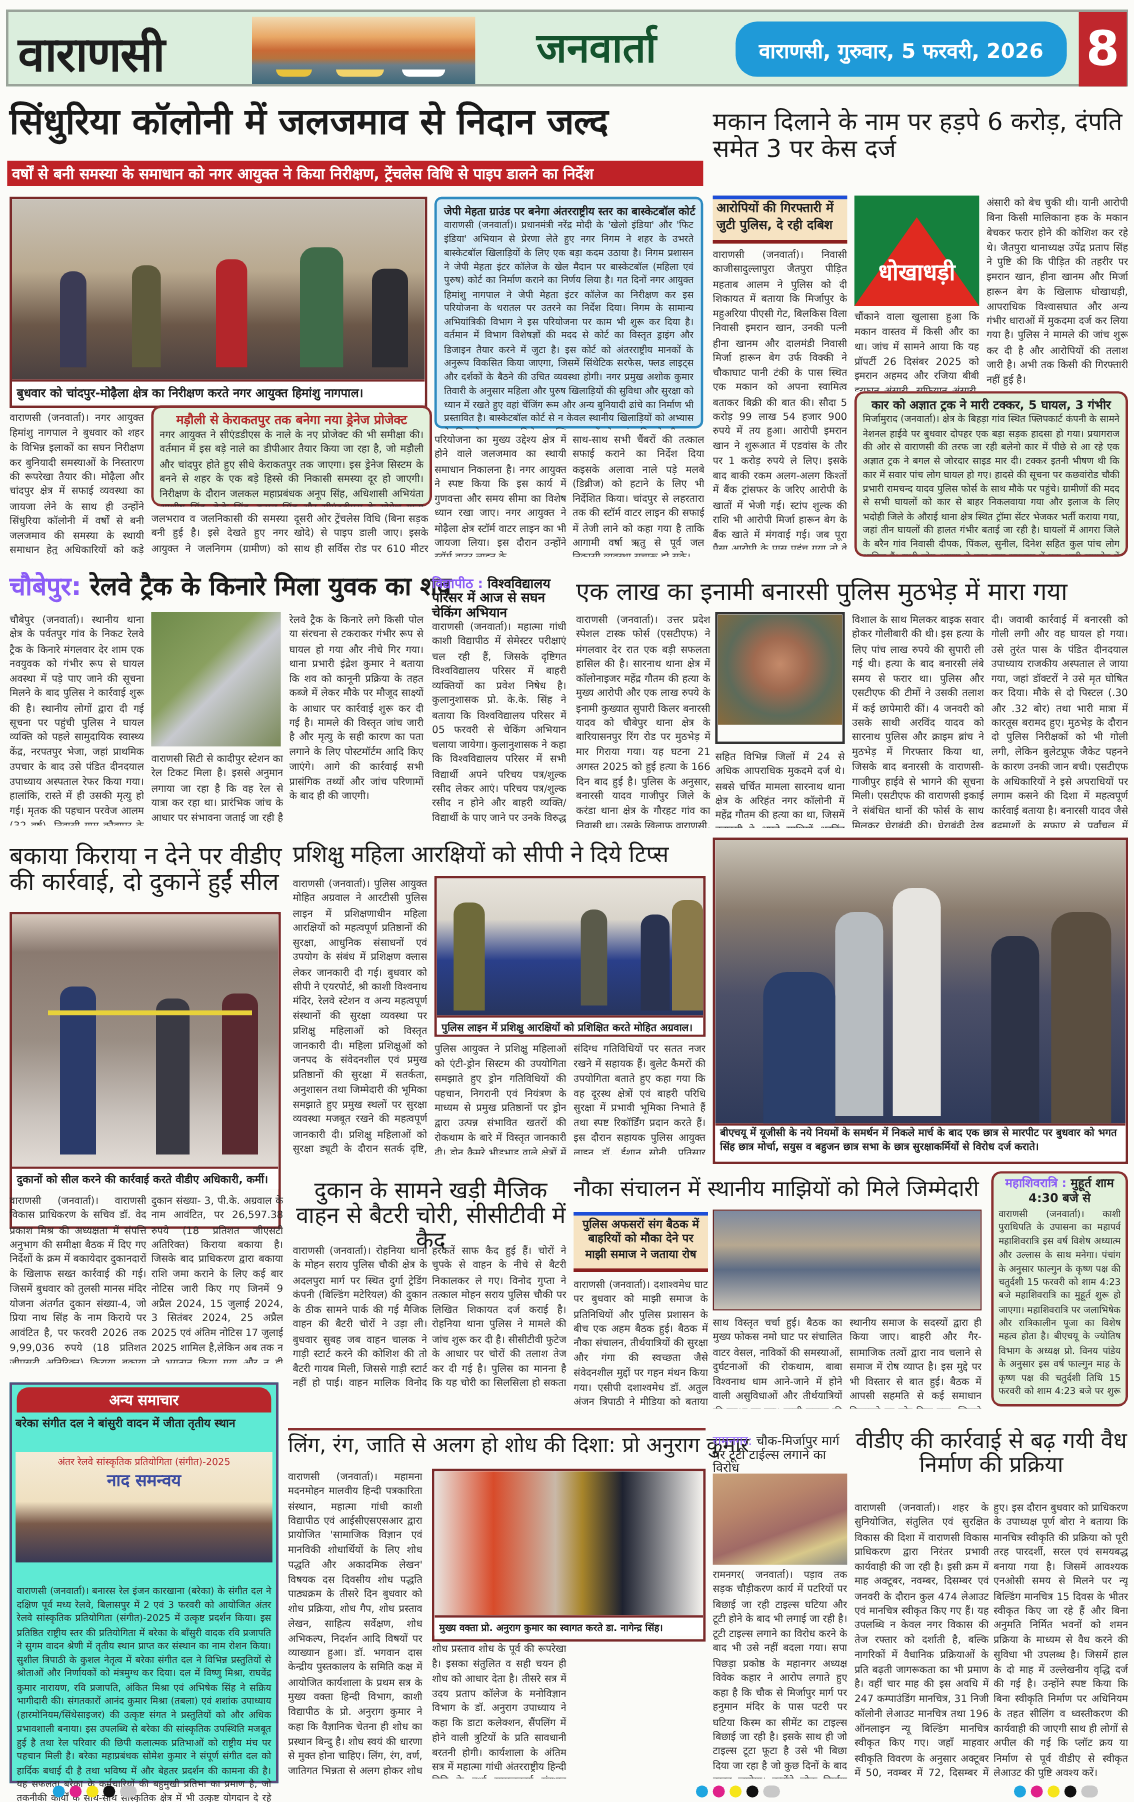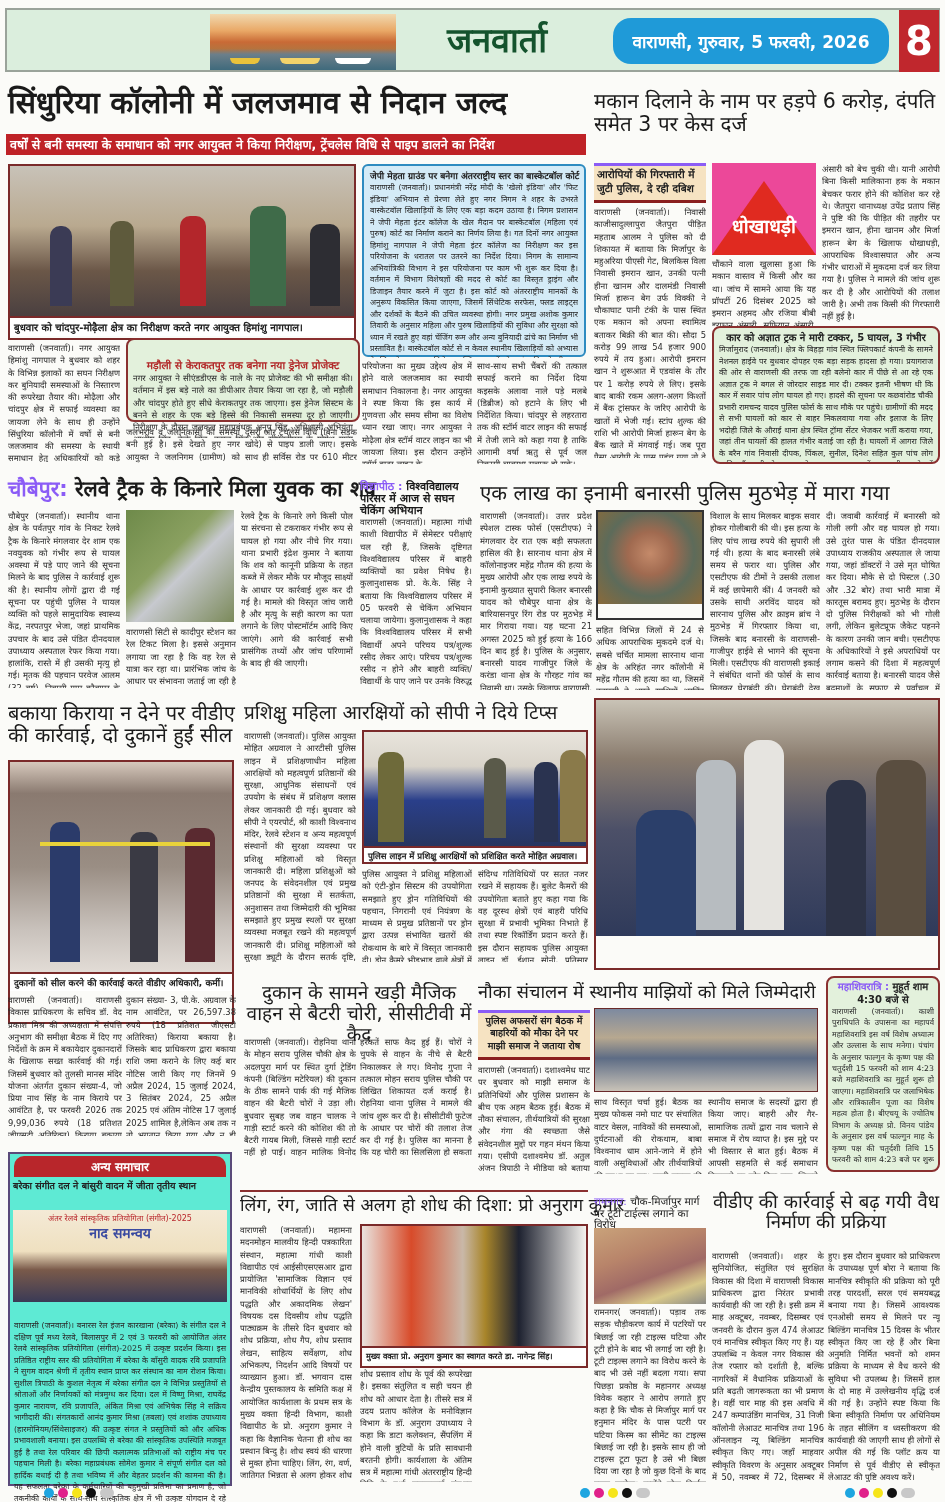--- a/index.html
+++ b/index.html
@@ -16,30 +16,31 @@
   .mast-page { left: 892px; top: 0px; width: 40px; height: 62px; background: #c0272d; color: #fff; font-size: 40px; font-weight: bold; display: flex; align-items: center; justify-content: center; }
   
   .hl { font-weight: bold; color: #1a1a1a; line-height: 1.1; }
   .hl-red { color: #8b5cf6; }
   .redbar { background: #bf2227; color: #fff; font-weight: bold; font-size: 12.5px; padding: 2px 4px; white-space: nowrap; overflow: hidden; }
   .txt { font-size: 8.4px; line-height: 1.46; color: #2b2b2b; text-align: justify; overflow: hidden; }
   .photo { border: 2px solid #7a2a2a; overflow: hidden; }
   .cap { background: #fff; border-top: 2px solid #7a2a2a; font-size: 10px; font-weight: bold; padding: 2px 4px; white-space: nowrap; overflow: hidden; }
   .box-blue { background: #d4ebf7; border: 2px solid #2e8bc0; border-radius: 6px; }
   .box-green { background: #e3f1dc; border: 2px solid #8a3030; border-radius: 8px; }
-  .box-tan { background: #f6e3c2; border-top: 3px solid #8b5cf6; border-bottom: 3px solid #8a1f1f; }
+  .box-tan { background: #f6e3c2; border-top: 3px solid #1d4ed8; border-bottom: 3px solid #8a1f1f; }
   .box-lav { background: #5eead4; border: 2px solid #5a4a7a; }
   .cmyk { top: 1488px; display: flex; gap: 4px; }
   .cmyk span { width: 10px; height: 10px; border-radius: 50%; display: inline-block; }
   .divider { height: 2px; background: #8a3030; }
 </style>
 </head>
 <body>
 
 <div class="abs mast">
+  <div class="abs mast-city serif">वाराणसी</div>
   <div class="abs mast-img">
     <div class="boat" style="left:20px;width:30px"></div>
     <div class="boat" style="left:70px;width:40px;background:#f3d36a"></div>
     <div class="boat" style="left:125px;width:36px;background:#ffffff"></div>
   </div>
   <div class="abs mast-paper">जनवार्ता</div>
   <div class="abs mast-date">वाराणसी, गुरुवार, 5 फरवरी, 2026</div>
   <div class="abs mast-page">8</div>
 </div>
 
@@ -52,38 +53,38 @@
     <div style="position:absolute;left:240px;top:40px;width:36px;height:100px;background:#3f6b49;border-radius:12px 12px 0 0"></div>
     <div style="position:absolute;left:100px;top:55px;width:24px;height:85px;background:#5e5a3c;border-radius:10px 10px 0 0"></div>
     <div style="position:absolute;left:40px;top:60px;width:22px;height:80px;background:#3b3b55;border-radius:10px 10px 0 0"></div>
     <div style="position:absolute;left:300px;top:58px;width:30px;height:82px;background:#2d2d33;border-radius:10px 10px 0 0"></div>
   </div>
   <div class="cap">बुधवार को चांदपुर-मोढ़ैला क्षेत्र का निरीक्षण करते नगर आयुक्त हिमांशु नागपाल।</div>
 </div>
 
 <div class="abs txt" style="left:8px;top:342px;width:112px;height:120px;">वाराणसी (जनवार्ता)। नगर आयुक्त हिमांशु नागपाल ने बुधवार को शहर के विभिन्न इलाकों का सघन निरीक्षण कर बुनियादी समस्याओं के निस्तारण की रूपरेखा तैयार की। मोढ़ैला और चांदपुर क्षेत्र में सफाई व्यवस्था का जायजा लेने के साथ ही उन्होंने सिंधुरिया कॉलोनी में वर्षों से बनी जलजमाव की समस्या के स्थायी समाधान हेतु अधिकारियों को कड़े निर्देश दिए। सिंधुरिया नगर कॉलोनी के</div>
 
-<div class="abs box-green" style="left:126px;top:338px;width:234px;height:84px;padding:18px 5px;">
+<div class="abs box-green" style="left:126px;top:338px;width:234px;height:84px;padding:2px 5px;">
   <div style="font-size:10.5px;font-weight:bold;color:#b22a2a;text-align:center;white-space:nowrap;">मड़ौली से केराकतपुर तक बनेगा नया ड्रेनेज प्रोजेक्ट</div>
   <div class="txt" style="height:66px;">नगर आयुक्त ने सीएंडडीएस के नाले के नए प्रोजेक्ट की भी समीक्षा की। वर्तमान में इस बड़े नाले का डीपीआर तैयार किया जा रहा है, जो मड़ौली और चांदपुर होते हुए सीधे केराकतपुर तक जाएगा। इस ड्रेनेज सिस्टम के बनने से शहर के एक बड़े हिस्से की निकासी समस्या दूर हो जाएगी। निरीक्षण के दौरान जलकल महाप्रबंधक अनूप सिंह, अधिशासी अभियंता आशीष सिंह, केके सिंह, कमल सिंह और सीएंडडीएस के योगेश गुप्ता सहित अन्य विभागीय अधिकारी मौजूद रहे।</div>
 </div>
 <div class="abs txt" style="left:126px;top:426px;width:114px;height:38px;">जलभराव व जलनिकासी की समस्या बनी हुई है। इसे देखते हुए नगर आयुक्त ने जलनिगम (ग्रामीण) को निर्देशित किया गया है कि सड़क के</div>
 <div class="abs txt" style="left:245px;top:426px;width:112px;height:38px;">दूसरी ओर ट्रेंचलेस विधि (बिना सड़क खोदे) से पाइप डाली जाए। इसके साथ ही सर्विस रोड पर 610 मीटर लंबी सर्विस लाइन बिछाई जाएगी। इस</div>
 
 <div class="abs box-blue" style="left:362px;top:164px;width:224px;height:193px;padding:3px 6px;">
   <div style="font-size:9px;font-weight:bold;text-align:center;white-space:nowrap;">जेपी मेहता ग्राउंड पर बनेगा अंतरराष्ट्रीय स्तर का बास्केटबॉल कोर्ट</div>
   <div class="txt" style="height:176px;font-size:7.9px;">वाराणसी (जनवार्ता)। प्रधानमंत्री नरेंद्र मोदी के 'खेलो इंडिया' और 'फिट इंडिया' अभियान से प्रेरणा लेते हुए नगर निगम ने शहर के उभरते बास्केटबॉल खिलाड़ियों के लिए एक बड़ा कदम उठाया है। निगम प्रशासन ने जेपी मेहता इंटर कॉलेज के खेल मैदान पर बास्केटबॉल (महिला एवं पुरुष) कोर्ट का निर्माण कराने का निर्णय लिया है। गत दिनों नगर आयुक्त हिमांशु नागपाल ने जेपी मेहता इंटर कॉलेज का निरीक्षण कर इस परियोजना के धरातल पर उतरने का निर्देश दिया। निगम के सामान्य अभियांत्रिकी विभाग ने इस परियोजना पर काम भी शुरू कर दिया है। वर्तमान में विभाग विशेषज्ञों की मदद से कोर्ट का विस्तृत ड्राइंग और डिजाइन तैयार करने में जुटा है। इस कोर्ट को अंतरराष्ट्रीय मानकों के अनुरूप विकसित किया जाएगा, जिसमें सिंथेटिक सरफेस, फ्लड लाइट्स और दर्शकों के बैठने की उचित व्यवस्था होगी। नगर प्रमुख अशोक कुमार तिवारी के अनुसार महिला और पुरुष खिलाड़ियों की सुविधा और सुरक्षा को ध्यान में रखते हुए वहां चेंजिंग रूम और अन्य बुनियादी ढांचे का निर्माण भी प्रस्तावित है। बास्केटबॉल कोर्ट से न केवल स्थानीय खिलाड़ियों को अभ्यास के लिए बेहतर स्थान मिलेगा, बल्कि शहर में खेल संस्कृति को भी नया विस्तार मिलेगा।</div>
 </div>
 <div class="abs txt" style="left:362px;top:360px;width:110px;height:104px;">परियोजना का मुख्य उद्देश्य क्षेत्र में होने वाले जलजमाव का स्थायी समाधान निकालना है। नगर आयुक्त ने स्पष्ट किया कि इस कार्य में गुणवत्ता और समय सीमा का विशेष ध्यान रखा जाए। नगर आयुक्त ने मोढ़ैला क्षेत्र स्टॉर्म वाटर लाइन का भी जायजा लिया। इस दौरान उन्होंने स्टॉर्म वाटर लाइन के</div>
 <div class="abs txt" style="left:477px;top:360px;width:110px;height:104px;">साथ-साथ सभी चैंबरों की तत्काल सफाई कराने का निर्देश दिया कइसके अलावा नाले पड़े मलबे (डिब्रीज) को हटाने के लिए भी निर्देशित किया। चांदपुर से लहरतारा तक की स्टॉर्म वाटर लाइन की सफाई में तेजी लाने को कहा गया है ताकि आगामी वर्षा ऋतु से पूर्व जल निकासी व्यवस्था सुचारू हो सके।</div>
 
 <div class="abs hl" style="left:594px;top:90px;width:346px;font-size:20.5px;font-weight:normal;">मकान दिलाने के नाम पर हड़पे 6 करोड़, दंपति समेत 3 पर केस दर्ज</div>
 <div class="abs box-tan" style="left:594px;top:163px;width:112px;height:40px;padding:2px 3px;font-size:10.5px;font-weight:bold;line-height:1.3;">आरोपियों की गिरफ्तारी में जुटी पुलिस, दे रही दबिश</div>
 <div class="abs txt" style="left:594px;top:206px;width:112px;height:252px;">वाराणसी (जनवार्ता)। निवासी काजीसादुल्लापुरा जैतपुरा पीड़ित महताब आलम ने पुलिस को दी शिकायत में बताया कि मिर्जापुर के महुअरिया पीएसी गेट, बिलकिस विला निवासी इमरान खान, उनकी पत्नी हीना खानम और दालमंडी निवासी मिर्जा हारून बेग उर्फ विक्की ने चौकाघाट पानी टंकी के पास स्थित एक मकान को अपना स्वामित्व बताकर बिक्री की बात की। सौदा 5 करोड़ 99 लाख 54 हजार 900 रुपये में तय हुआ। आरोपी इमरान खान ने शुरूआत में एडवांस के तौर पर 1 करोड़ रुपये ले लिए। इसके बाद बाकी रकम अलग-अलग किश्तों में बैंक ट्रांसफर के जरिए आरोपी के खातों में भेजी गई। स्टांप शुल्क की राशि भी आरोपी मिर्जा हारून बेग के बैंक खाते में मंगवाई गई। जब पूरा पैसा आरोपी के पास पहुंच गया तो वे रजिस्ट्री कराने से मुकर गए और टालमटोल करने लगे। पीड़ित ने जब सख्ती दिखाई और जांच की तो</div>
-<div class="abs" style="left:712px;top:163px;width:104px;height:92px;background:#ec4899;overflow:hidden;padding-left:48px;">
+<div class="abs" style="left:712px;top:163px;width:104px;height:92px;background:#15803d;overflow:hidden;padding-left:48px;">
   <div style="position:absolute;left:0;top:18px;width:0;height:0;border-left:52px solid transparent;border-right:52px solid transparent;border-bottom:74px solid #e02a20;"></div>
   <div style="position:absolute;left:0;top:50px;width:104px;text-align:center;color:#fff;font-weight:bold;font-size:19px;">धोखाधड़ी</div>
 </div>
 <div class="abs txt" style="left:712px;top:258px;width:104px;height:68px;">चौंकाने वाला खुलासा हुआ कि मकान वास्तव में किसी और का था। जांच में सामने आया कि यह प्रॉपर्टी 26 दिसंबर 2025 को इमरान अहमद और रजिया बीबी इरफान अंसारी, सुफियान अंसारी, कामरान फैसल और ओमान</div>
 <div class="abs txt" style="left:822px;top:163px;width:118px;height:162px;">अंसारी को बेच चुकी थी। यानी आरोपी बिना किसी मालिकाना हक के मकान बेचकर फरार होने की कोशिश कर रहे थे। जैतपुरा थानाध्यक्ष उपेंद्र प्रताप सिंह ने पुष्टि की कि पीड़ित की तहरीर पर इमरान खान, हीना खानम और मिर्जा हारून बेग के खिलाफ धोखाधड़ी, आपराधिक विश्वासघात और अन्य गंभीर धाराओं में मुकदमा दर्ज कर लिया गया है। पुलिस ने मामले की जांच शुरू कर दी है और आरोपियों की तलाश जारी है। अभी तक किसी की गिरफ्तारी नहीं हुई है।</div>
 
 <div class="abs box-green" style="left:712px;top:326px;width:228px;height:138px;padding:2px 5px;">
   <div style="font-size:10px;font-weight:bold;white-space:nowrap;text-align:center;">कार को अज्ञात ट्रक ने मारी टक्कर, 5 घायल, 3 गंभीर</div>
   <div class="txt" style="height:118px;font-size:7.9px;">मिर्जामुराद (जनवार्ता)। क्षेत्र के बिहड़ा गांव स्थित फ्लिपकार्ट कंपनी के सामने नेशनल हाईवे पर बुधवार दोपहर एक बड़ा सड़क हादसा हो गया। प्रयागराज की ओर से वाराणसी की तरफ जा रही बलेनो कार में पीछे से आ रहे एक अज्ञात ट्रक ने बगल से जोरदार साइड मार दी। टक्कर इतनी भीषण थी कि कार में सवार पांच लोग घायल हो गए। हादसे की सूचना पर कछवांरोड चौकी प्रभारी रामचन्द यादव पुलिस फोर्स के साथ मौके पर पहुंचे। ग्रामीणों की मदद से सभी घायलों को कार से बाहर निकलवाया गया और इलाज के लिए भदोही जिले के औराई थाना क्षेत्र स्थित ट्रॉमा सेंटर भेजकर भर्ती कराया गया, जहां तीन घायलों की हालत गंभीर बताई जा रही है। घायलों में आगरा जिले के बरैन गांव निवासी दीपक, पिंकल, सुनील, दिनेश सहित कुल पांच लोग शामिल हैं। सभी लोग आगरा से कार द्वारा रामनगर में एक शादी समारोह में शामिल होने जा रहे थे।</div>
 </div>
@@ -141,20 +142,21 @@
 <div class="abs txt" style="left:478px;top:868px;width:110px;height:94px;">संदिग्ध गतिविधियों पर सतत नजर रखने में सहायक हैं। बुलेट कैमरों की उपयोगिता बताते हुए कहा गया कि वह दूरस्थ क्षेत्रों एवं बाहरी परिधि सुरक्षा में प्रभावी भूमिका निभाते हैं तथा स्पष्ट रिकॉर्डिंग प्रदान करते हैं। इस दौरान सहायक पुलिस आयुक्त लाइन डॉ. ईशान सोनी, प्रतिसार निरीक्षक व अन्य कर्मचारी उपस्थित रहे।</div>
 
 <div class="abs photo" style="left:594px;top:698px;width:346px;height:272px;">
   <div style="height:236px;background:linear-gradient(180deg,#c9c3b6 0%,#8a7c6e 25%,#4c5068 55%,#2f3a5a 100%);position:relative">
     <div style="position:absolute;left:100px;top:60px;width:40px;height:170px;background:#b7bcc0;border-radius:16px 16px 0 0"></div>
     <div style="position:absolute;left:148px;top:40px;width:40px;height:190px;background:#e6e4e0;border-radius:16px 16px 0 0"></div>
     <div style="position:absolute;left:40px;top:110px;width:60px;height:126px;background:#2b3f6a;border-radius:20px 20px 0 0"></div>
     <div style="position:absolute;left:230px;top:80px;width:40px;height:156px;background:#2d3346;border-radius:16px 16px 0 0"></div>
     <div style="position:absolute;left:280px;top:60px;width:50px;height:176px;background:#5a4e40;border-radius:18px 18px 0 0"></div>
   </div>
+  <div class="cap" style="font-size:8.5px;white-space:normal;line-height:1.35;height:32px;">बीएचयू में यूजीसी के नये नियमों के समर्थन में निकले मार्च के बाद एक छात्र से मारपीट पर बुधवार को भगत सिंह छात्र मोर्चा, सयुस व बहुजन छात्र सभा के छात्र सुरक्षाकर्मियों से विरोध दर्ज कराते।</div>
 </div>
 
 <div class="abs hl" style="left:244px;top:982px;width:230px;font-size:19px;font-weight:normal;text-align:center;">दुकान के सामने खड़ी मैजिक वाहन से बैटरी चोरी, सीसीटीवी में कैद</div>
 <div class="abs txt" style="left:244px;top:1036px;width:112px;height:120px;">वाराणसी (जनवार्ता)। रोहनिया थाना के मोहन सराय पुलिस चौकी क्षेत्र के अदलपुरा मार्ग पर स्थित दुर्गा ट्रेडिंग कंपनी (बिल्डिंग मटेरियल) की दुकान के ठीक सामने पार्क की गई मैजिक वाहन की बैटरी चोरों ने उड़ा ली। बुधवार सुबह जब वाहन चालक ने गाड़ी स्टार्ट करने की कोशिश की तो बैटरी गायब मिली, जिससे गाड़ी स्टार्ट नहीं हो पाई। वाहन मालिक विनोद गुप्ता ने बताया कि घटना रात में हुई, जब दुकान बंद थी। दुकान पर लगे सीसीटीवी कैमरे में अज्ञात चोरों की</div>
 <div class="abs txt" style="left:360px;top:1036px;width:112px;height:120px;">हरकतें साफ कैद हुई हैं। चोरों ने चुपके से वाहन के नीचे से बैटरी निकालकर ले गए। विनोद गुप्ता ने तत्काल मोहन सराय पुलिस चौकी पर लिखित शिकायत दर्ज कराई है। रोहनिया थाना पुलिस ने मामले की जांच शुरू कर दी है। सीसीटीवी फुटेज के आधार पर चोरों की तलाश तेज कर दी गई है। पुलिस का मानना है कि यह चोरी का सिलसिला हो सकता है, क्योंकि इलाके में हाल ही में वाहनों से बैटरी चोरी की कुछ अन्य घटनाएं भी सामने आई हैं।</div>
 
 <div class="abs hl" style="left:478px;top:982px;width:342px;font-size:18px;font-weight:normal;white-space:nowrap;">नौका संचालन में स्थानीय माझियों को मिले जिम्मेदारी</div>
 <div class="abs box-tan" style="left:478px;top:1010px;width:112px;height:50px;padding:2px 3px;font-size:9.5px;font-weight:bold;line-height:1.3;text-align:center;">पुलिस अफसरों संग बैठक में बाहरियों को मौका देने पर माझी समाज ने जताया रोष</div>
 <div class="abs txt" style="left:478px;top:1064px;width:112px;height:110px;">वाराणसी (जनवार्ता)। दशाश्वमेध घाट पर बुधवार को माझी समाज के प्रतिनिधियों और पुलिस प्रशासन के बीच एक अहम बैठक हुई। बैठक में नौका संचालन, तीर्थयात्रियों की सुरक्षा और गंगा की स्वच्छता जैसे संवेदनशील मुद्दों पर गहन मंथन किया गया। एसीपी दशाश्वमेध डॉ. अतुल अंजन त्रिपाठी ने मीडिया को बताया कि माझी समाज के अध्यक्ष तथा इनलैंड वॉटरवेज अथॉरिटी के प्रतिनिधियों के</div>
 <div class="abs" style="left:594px;top:1008px;width:224px;height:84px;border:1px solid #6a2a2a;background:linear-gradient(180deg,#7d8aa0 0%,#b7a890 35%,#5d6c85 60%,#c9c3b8 100%);"></div>

